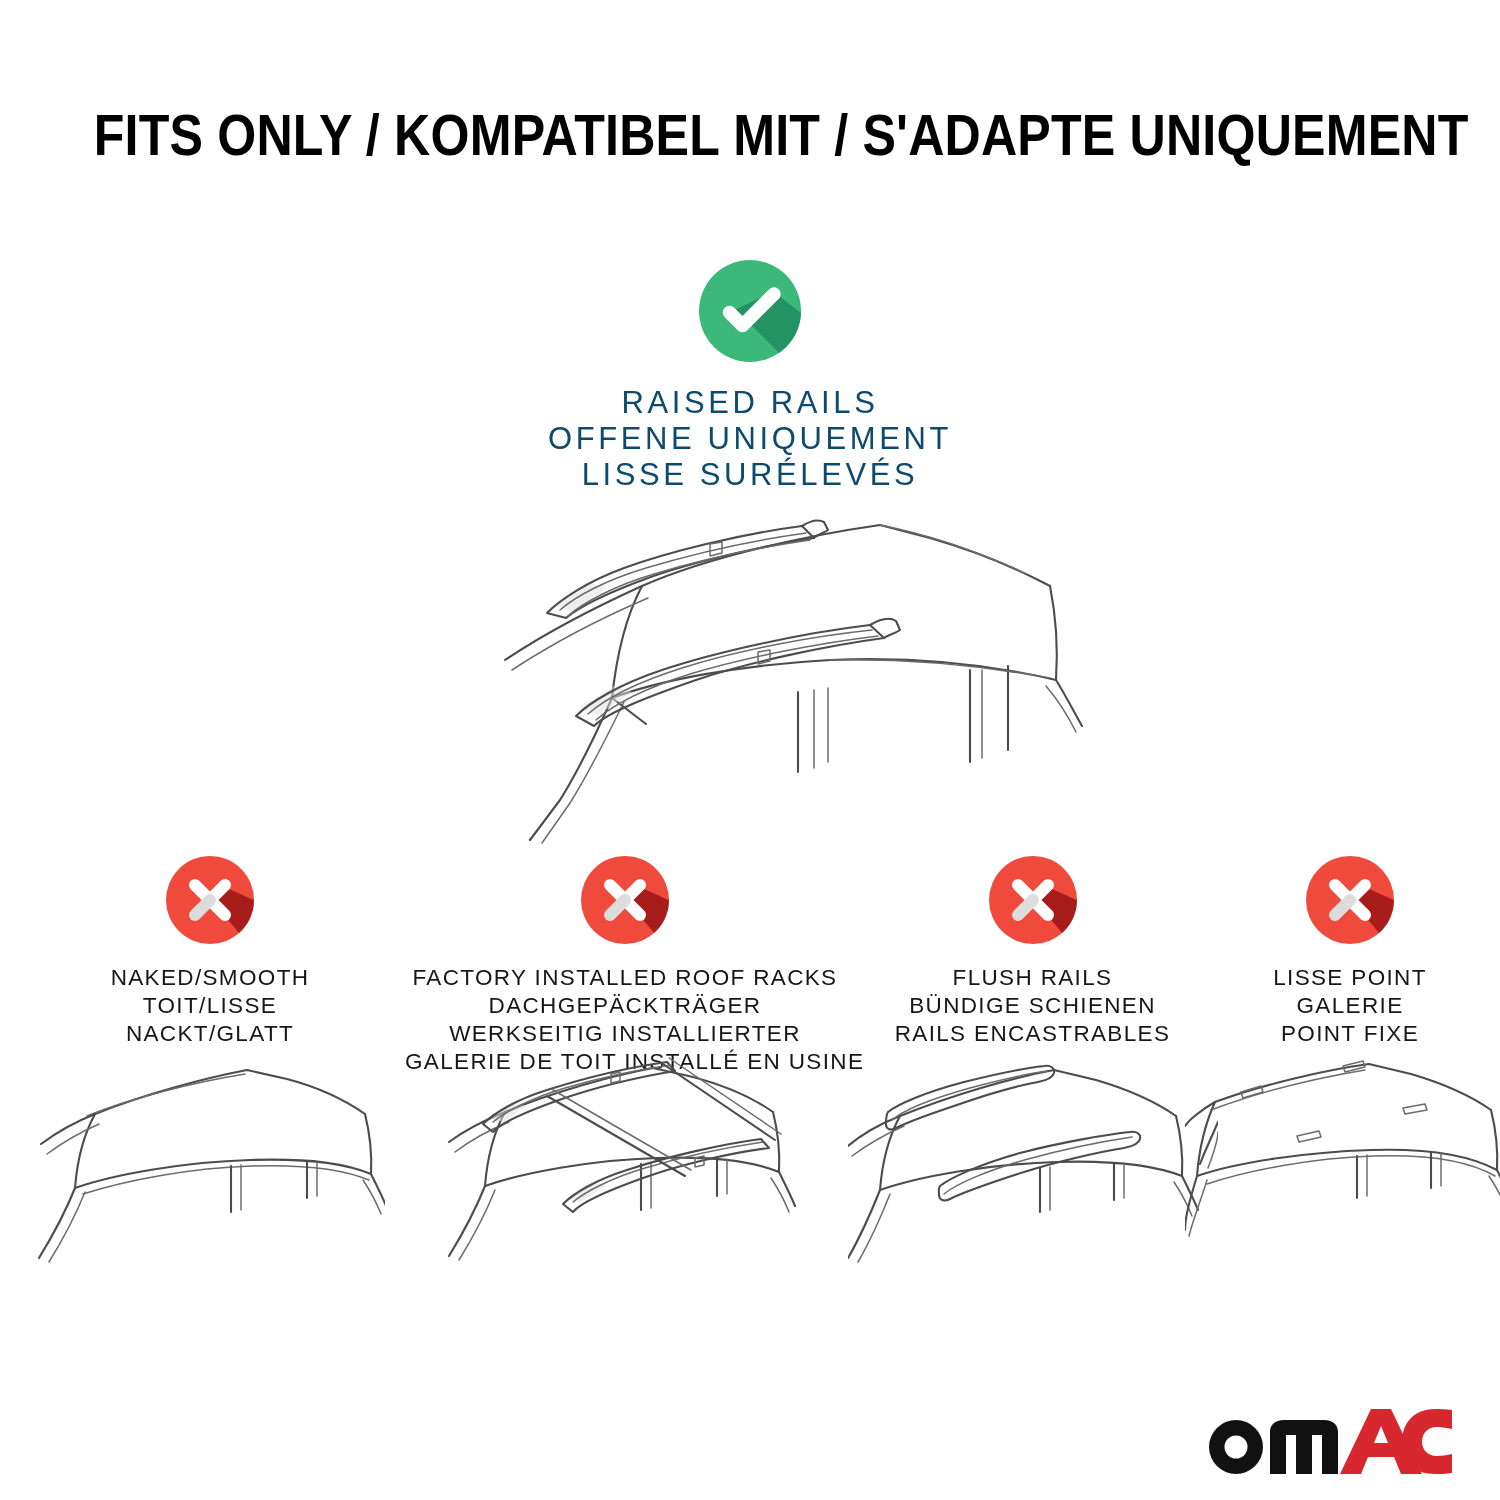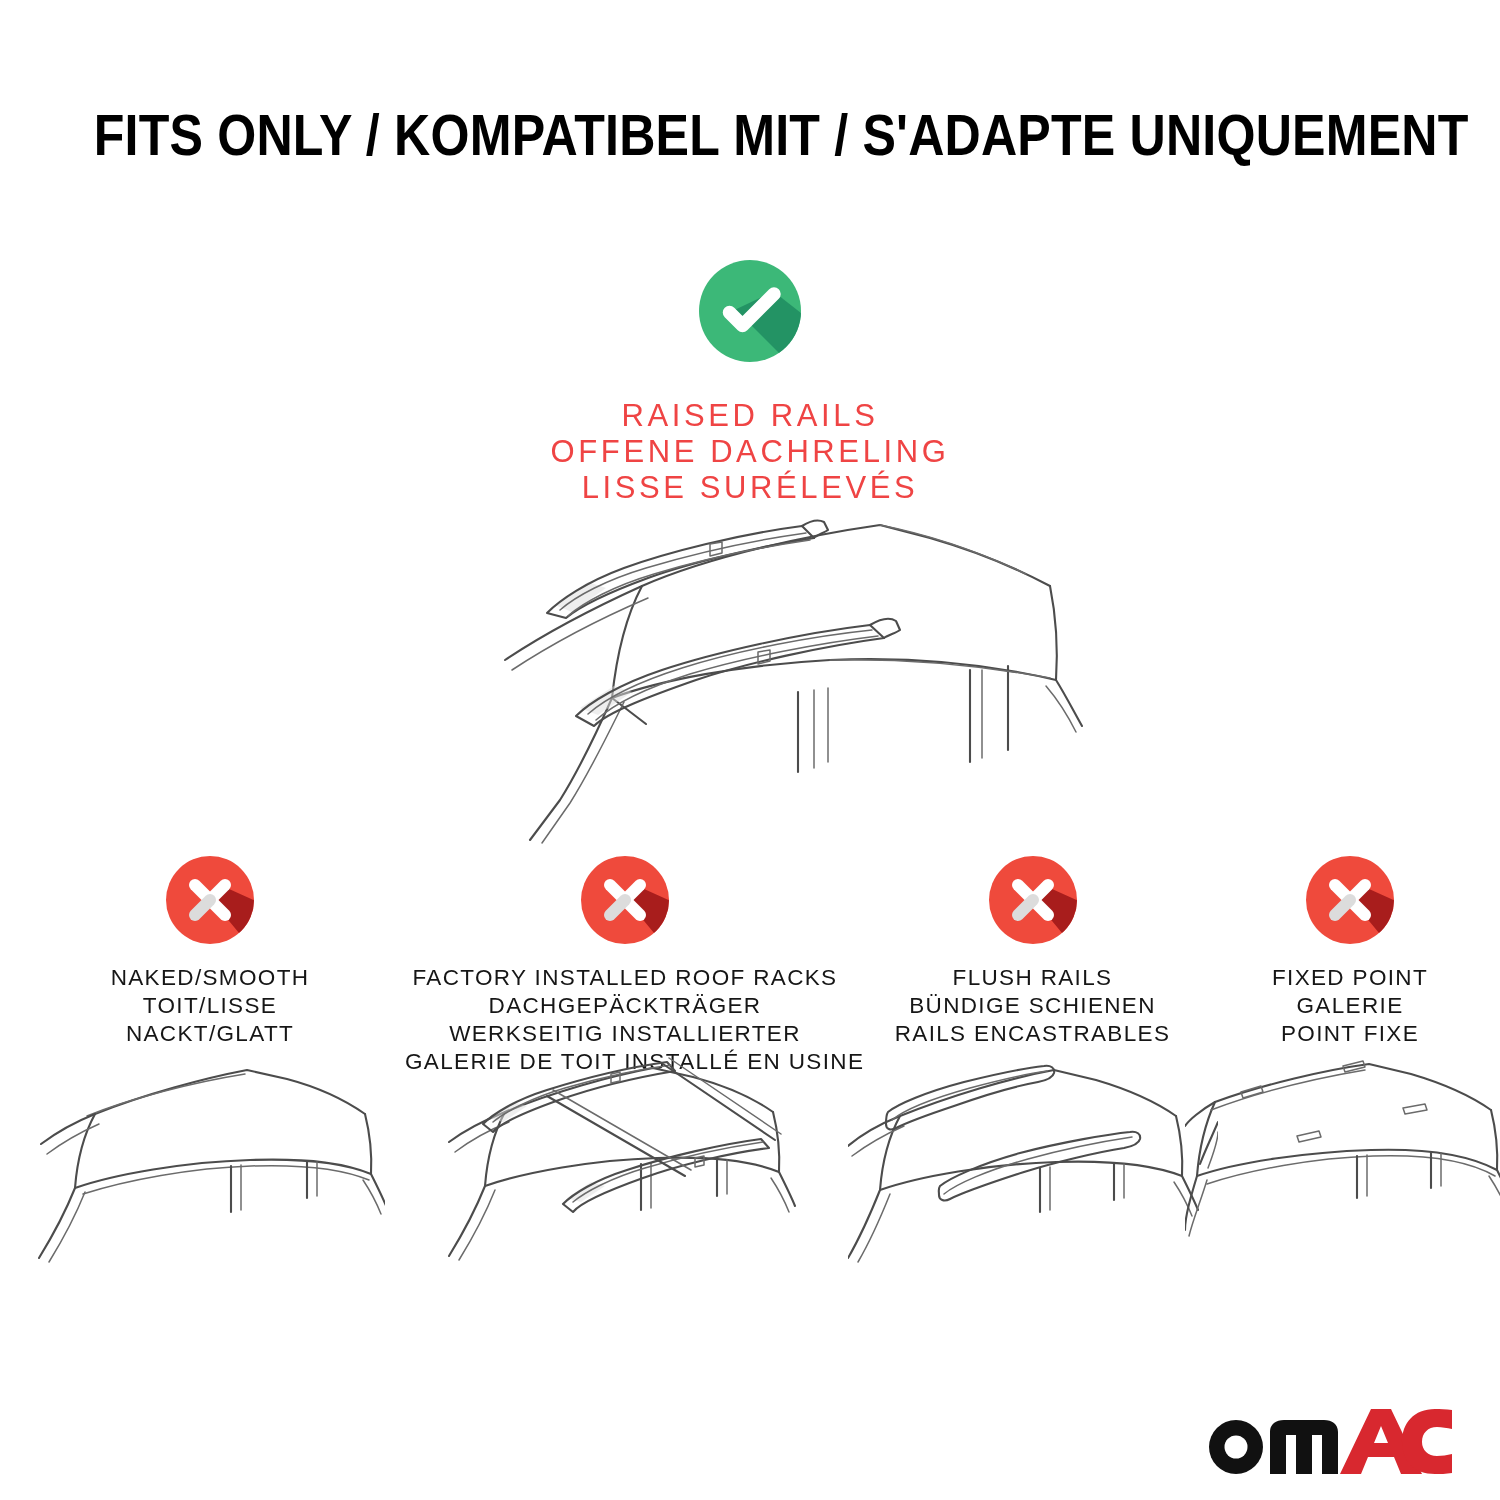--- a/index.html
+++ b/index.html
@@ -43,26 +43,26 @@
     left: 0;
     top: 256px;
     width: 1500px;
     text-align: center;
   }
   .icon-wrap {
     display: block;
     margin: 0 auto;
   }
   .good-labels {
-    margin-top: 32px;
+    margin-top: 19px;
     font-size: 31px;
     line-height: 36px;
     letter-spacing: 3.6px;
     font-weight: 400;
-    color: #ef4444;
+    color: #0c4a6e;
   }
   .good-labels div { white-space: nowrap; }
 
   
   .hero-illo {
     position: absolute;
     left: 410px;
     top: 500px;
     width: 700px;
     height: 350px;
@@ -152,21 +152,21 @@
     </defs>
     <circle cx="55" cy="55" r="51" fill="#3cb878"></circle>
     <g clip-path="url(#clipGreen)">
       <path d="M40.5 53.5 L52 65 L110 123 L110 60 L78.5 35.5 Z" fill="#229063" opacity="0.95"></path>
     </g>
     <path d="M34.5 56.5 L47.5 69.5 L79 38" fill="none" stroke="#ffffff" stroke-width="13.5" stroke-linecap="round" stroke-linejoin="round"></path>
   </svg>
 
   <div class="good-labels">
     <div>RAISED RAILS</div>
-    <div>OFFENE DACHRELING</div>
+    <div>OFFENE UNIQUEMENT</div>
     <div>LISSE SURÉLEVÉS</div>
   </div>
 </div>
 
 <svg class="hero-illo" viewBox="0 0 700 350">
 
   <path class="illo-line" d="M232 86 C 300 56, 400 35, 470 25 L 520 38 C 572 53, 610 70, 640 86"></path>
   <path class="illo-line" d="M232 86 C 214 120, 206 160, 202 198 L 236 224"></path>
   <path class="illo-line" d="M640 86 C 646 116, 648 150, 646 180"></path>
   <path class="illo-line" d="M202 198 C 250 180, 330 165, 420 160 C 510 156, 586 166, 646 180"></path>
@@ -373,21 +373,21 @@
       <g clip-path="url(#clipX3)">
         <path d="M44 44 L58 58 L96 104 L96 50 L56 32 Z" fill="#a81d1c"></path>
       </g>
       <g stroke-linecap="round" stroke-width="12">
         <path d="M33 33 L63 63" stroke="#ffffff"></path>
         <path d="M63 33 L48 48" stroke="#ffffff"></path>
         <path d="M48 48 L33 63" stroke="#dcdcdc"></path>
       </g>
     </svg>
     <div class="col-labels">
-      <div>FIXED POINT</div>
+      <div>LISSE POINT</div>
       <div>GALERIE</div>
       <div>POINT FIXE</div>
     </div>
 
     <svg class="col-illo" width="330" height="230" viewBox="0 0 330 230">
       <path class="illo-line" d="M30 50 C 80 32, 140 18, 184 12 L 226 22 C 260 32, 286 44, 306 58"></path>
       <path class="illo-line" d="M30 50 C 20 72, 14 98, 12 124"></path>
       <path class="illo-line" d="M306 58 C 311 78, 313 100, 312 118"></path>
       <path class="illo-line" d="M12 124 C 52 110, 122 100, 186 98 C 248 96, 286 104, 312 118"></path>
       <path class="illo-line-thin" d="M26 58 C 74 40, 132 26, 180 18"></path>

